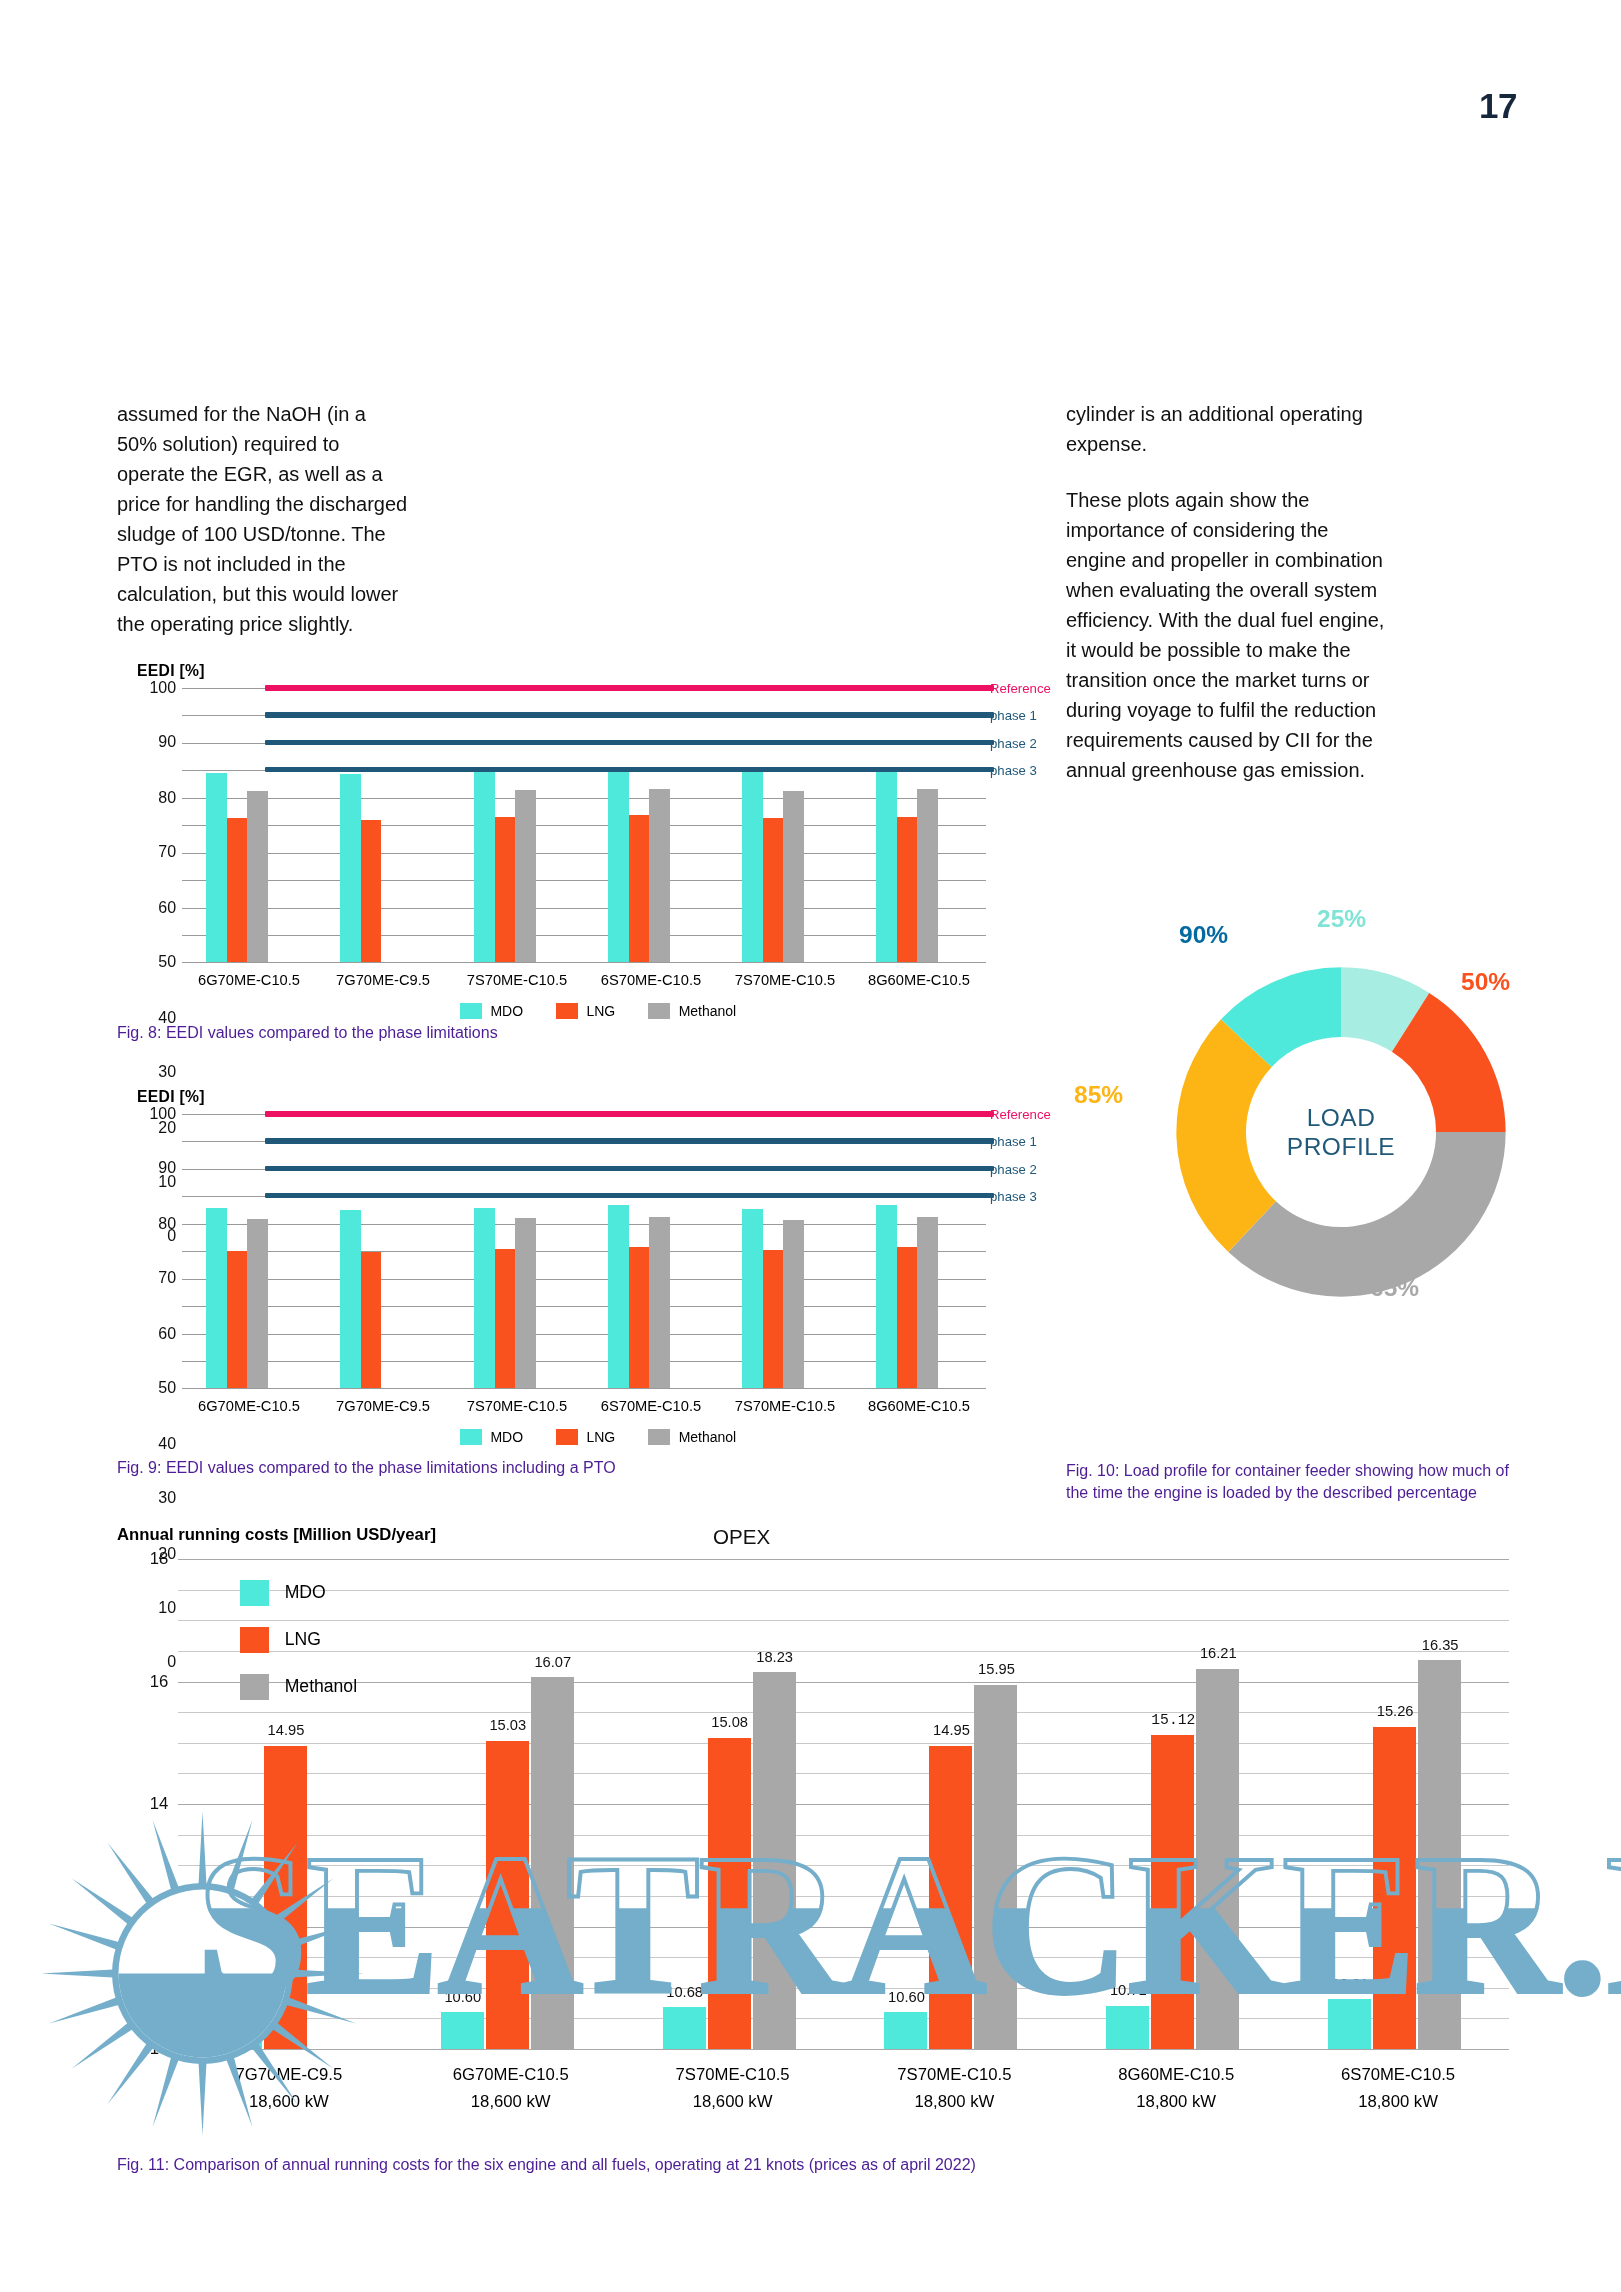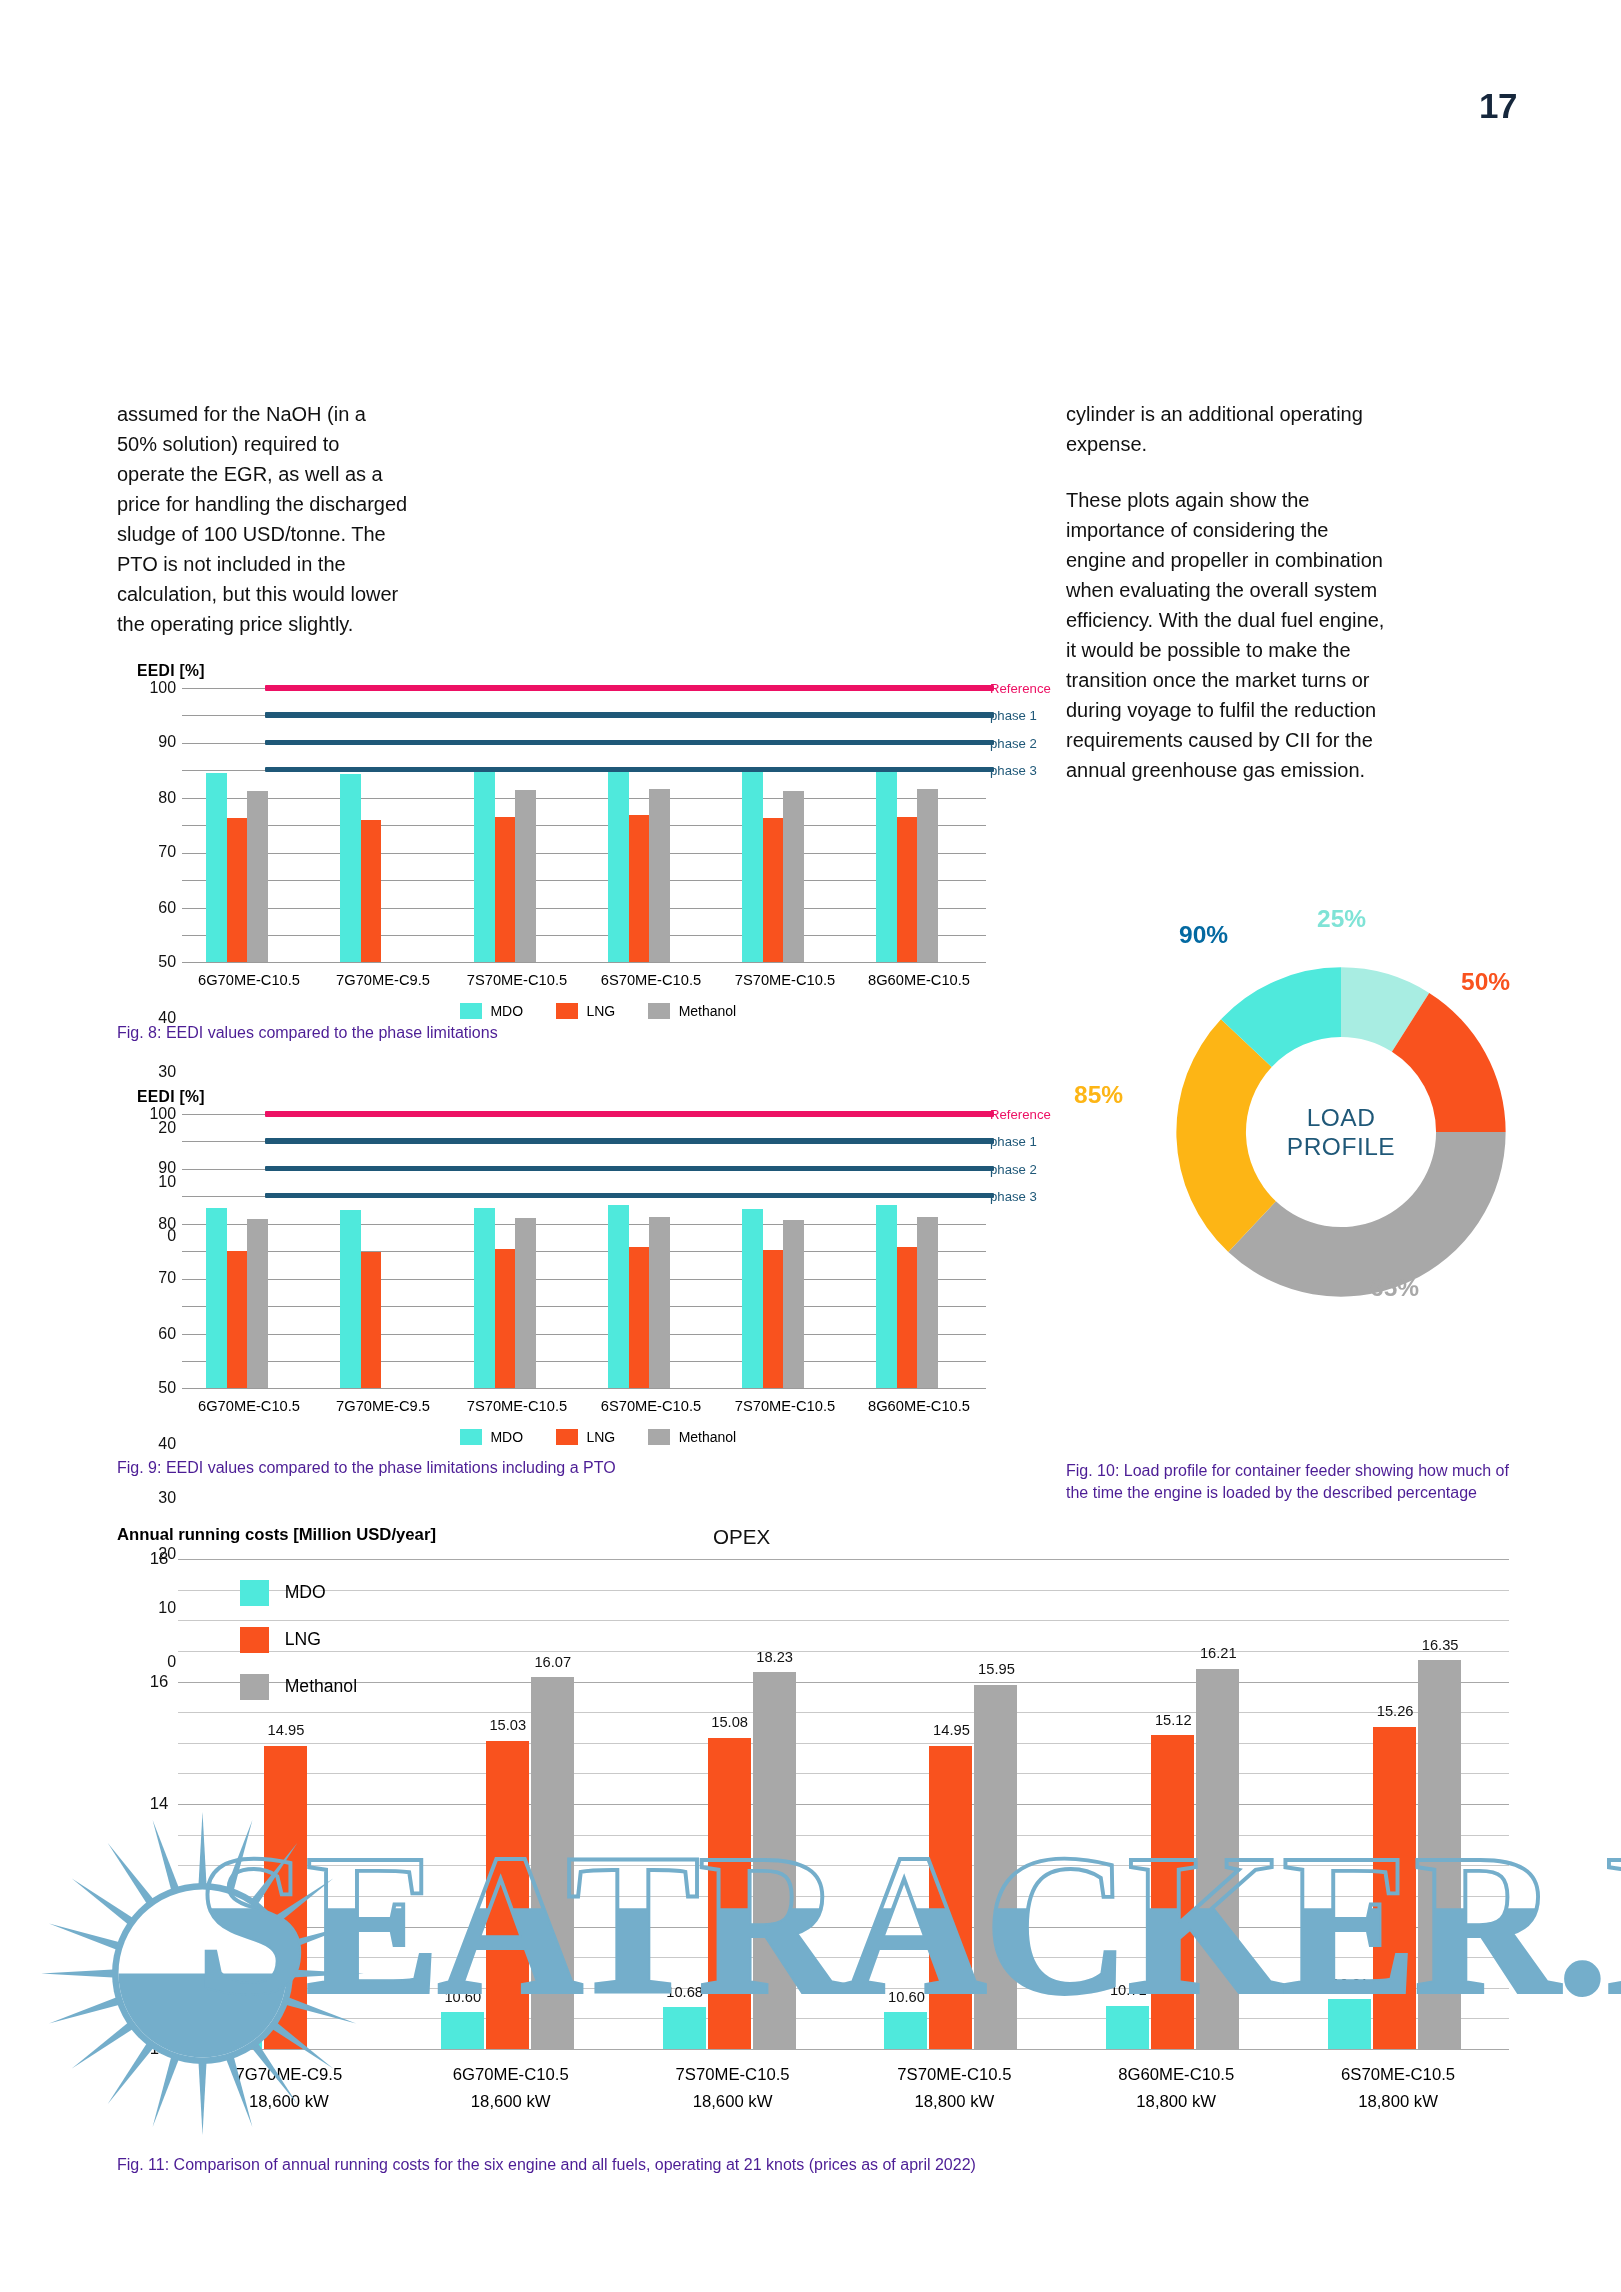--- a/index.html
+++ b/index.html
@@ -445,21 +445,21 @@
             <div class="opex-val" style="left: 63px; top: 430px;">10.60</div>
             <div class="opex-bar" style="height: 303px; background: rgb(249, 82, 30); left: 86px;"></div>
             <div class="opex-val" style="left: 108px; top: 163px;">14.95</div>
             <div class="opex-bar" style="height: 364px; background: rgb(168, 168, 168); left: 131px;"></div>
             <div class="opex-val" style="left: 153px; top: 102px;">15.95</div>
           </div>
           <div class="opex-group">
             <div class="opex-bar" style="height: 43px; background: rgb(79, 233, 220); left: 41px;"></div>
             <div class="opex-val" style="left: 63px; top: 423px;">10.71</div>
             <div class="opex-bar" style="height: 314px; background: rgb(249, 82, 30); left: 86px;"></div>
-            <div class="opex-val" style="left: 108px; top: 153px;">15.12</div>
+            <div class="opex-val" style="left: 108px; top: 153px; font-family: Liberation Mono, monospace;">15.12</div>
             <div class="opex-bar" style="height: 380px; background: rgb(168, 168, 168); left: 131px;"></div>
             <div class="opex-val" style="left: 153px; top: 86px;">16.21</div>
           </div>
           <div class="opex-group">
             <div class="opex-bar" style="height: 50px; background: rgb(79, 233, 220); left: 41px;"></div>
             <div class="opex-val" style="left: 63px; top: 417px;">10.81</div>
             <div class="opex-bar" style="height: 322px; background: rgb(249, 82, 30); left: 86px;"></div>
             <div class="opex-val" style="left: 108px; top: 144px;">15.26</div>
             <div class="opex-bar" style="height: 389px; background: rgb(168, 168, 168); left: 131px;"></div>
             <div class="opex-val" style="left: 153px; top: 78px;">16.35</div>

